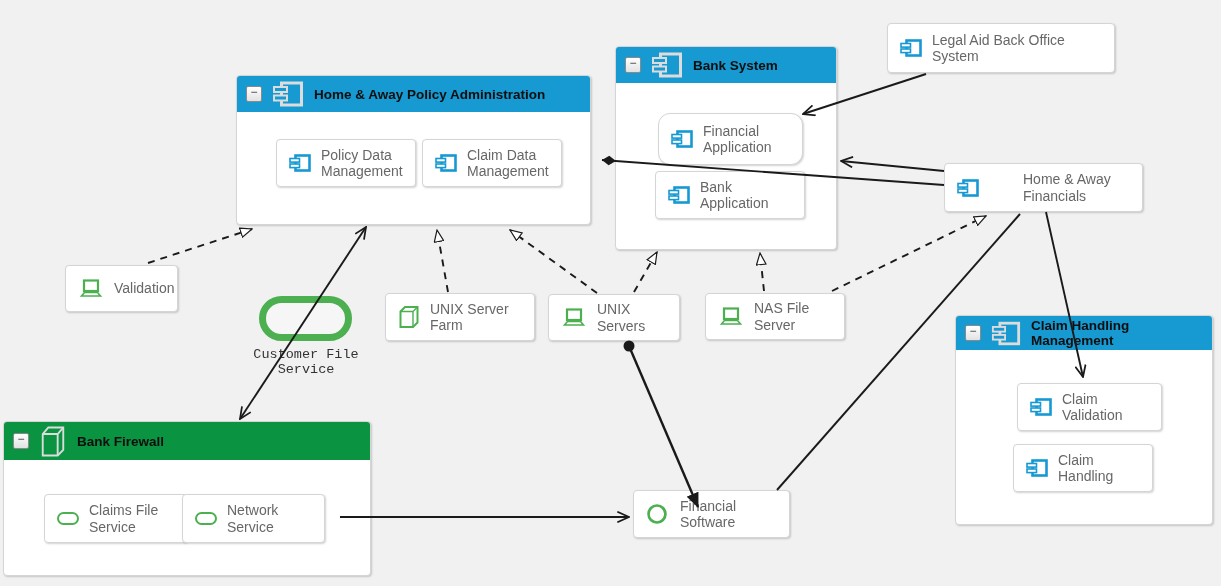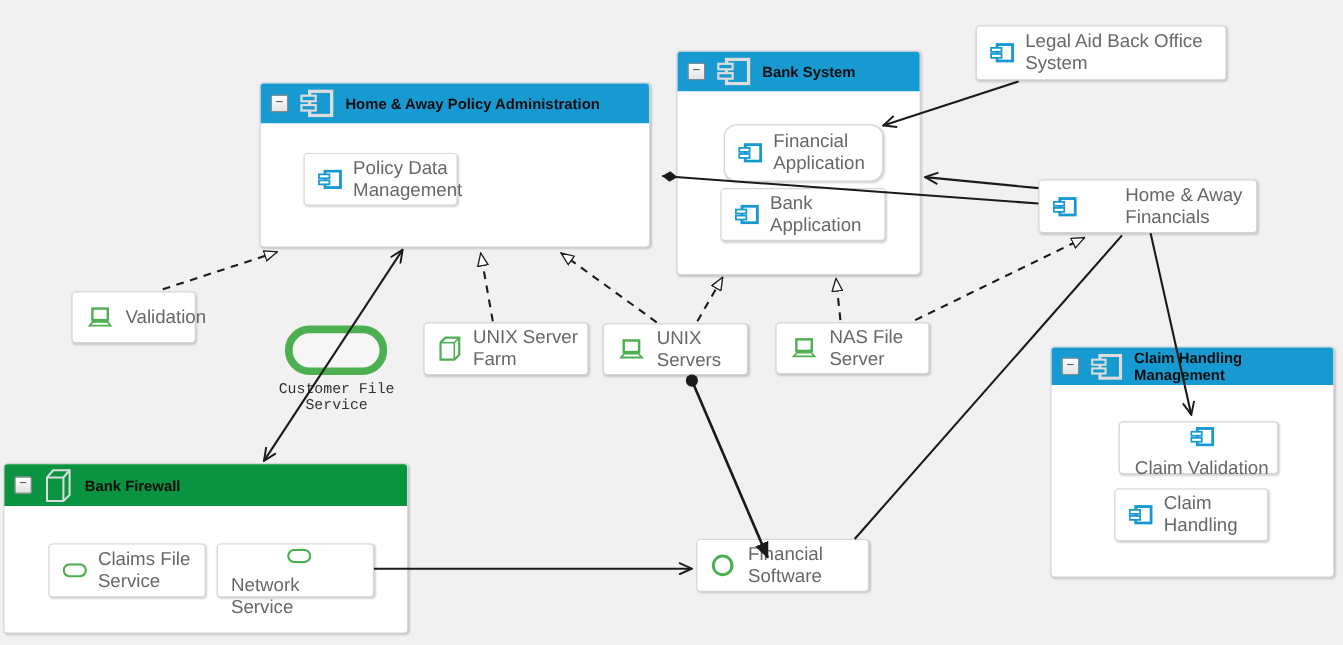--- a/index.html
+++ b/index.html
@@ -1,20 +1,20 @@
 <!DOCTYPE html>
 <html style="--header-blue: #1799d1; --header-green: #0a9442; --icon-blue: #1699d3; --icon-green: #4caf50; --edge: #1a1a1a;"><head>
 <meta charset="utf-8">
 <style>
   html,body{margin:0;padding:0;background:#f1f1f1;font-family:"Liberation Sans",sans-serif;}
   #canvas{position:relative;width:1221px;height:586px;background:#f1f1f1;overflow:hidden;}
 
   .node{position:absolute;background:#fff;border:1px solid #d5d5d5;border-radius:4px;
         box-shadow:1px 1px 2px rgba(0,0,0,.18);display:flex;align-items:center;gap:10px;
-        padding:4px 6px 4px 12px;box-sizing:border-box;color:#676767;font-size:17px;line-height:1.15;}
+        padding:4px 6px 4px 12px;box-sizing:border-box;color:#676767;font-size:14px;line-height:1.15;}
   .node .nlabel{flex:1;}
 
   .container{position:absolute;background:#fff;border:1px solid #d5d5d5;border-radius:4px;
         box-shadow:1px 1px 2px rgba(0,0,0,.18);box-sizing:border-box;}
   .chead{display:flex;align-items:center;gap:10px;padding:0 9px;height:36px;border-radius:3px 3px 0 0;}
   .chead.blue{background:var(--header-blue,#1799d1);}
   .chead.green{background:var(--header-green,#0a9442);height:38px;}
   .ctitle{font-weight:bold;color:#0e0e0e;font-size:13.5px;}
   .collapse{width:14px;height:14px;background:linear-gradient(#fff,#e2e2e2);border:1px solid #8a8a8a;
         color:#444;font-size:12px;line-height:11px;text-align:center;border-radius:2px;flex:0 0 auto;cursor:pointer;}
@@ -54,20 +54,30 @@
     <div class="node" style="left:39px;top:63px;width:140px;height:48px;">
       <span class="icon">
         <svg width="22" height="18" viewBox="0 0 22 18">
           <rect x="6.5" y="1.5" width="14" height="15" class="s-blue" stroke-width="2.6"></rect>
           <rect x="1" y="4.5" width="9.5" height="3.6" class="s-blue f-white" stroke-width="1.6"></rect>
           <rect x="1" y="10" width="9.5" height="3.6" class="s-blue f-white" stroke-width="1.6"></rect>
         </svg>
       </span>
       <span class="nlabel">Policy Data Management</span>
     </div>
+    <div class="node" style="left:185px;top:63px;width:140px;height:48px;">
+      <span class="icon">
+        <svg width="22" height="18" viewBox="0 0 22 18">
+          <rect x="6.5" y="1.5" width="14" height="15" class="s-blue" stroke-width="2.6"></rect>
+          <rect x="1" y="4.5" width="9.5" height="3.6" class="s-blue f-white" stroke-width="1.6"></rect>
+          <rect x="1" y="10" width="9.5" height="3.6" class="s-blue f-white" stroke-width="1.6"></rect>
+        </svg>
+      </span>
+      <span class="nlabel">Claim Data Management</span>
+    </div>
   </div>
 
   <div class="container" style="left:615px;top:46px;width:222px;height:204px;">
     <div class="chead blue">
       <span class="collapse">−</span>
       <span class="icon">
         <svg width="32" height="26" viewBox="0 0 32 26">
           <rect x="9.5" y="2" width="20" height="22" class="s-light" stroke-width="3"></rect>
           <rect x="2" y="6" width="13" height="5" class="s-light f-blue" stroke-width="2"></rect>
           <rect x="2" y="14.5" width="13" height="5" class="s-light f-blue" stroke-width="2"></rect>
@@ -102,21 +112,21 @@
       <span class="collapse">−</span>
       <span class="icon">
         <svg width="30" height="25" viewBox="0 0 32 26">
           <rect x="9.5" y="2" width="20" height="22" class="s-light" stroke-width="3"></rect>
           <rect x="2" y="6" width="13" height="5" class="s-light f-blue" stroke-width="2"></rect>
           <rect x="2" y="14.5" width="13" height="5" class="s-light f-blue" stroke-width="2"></rect>
         </svg>
       </span>
       <span class="ctitle">Claim Handling Management</span>
     </div>
-    <div class="node" style="left:61px;top:67px;width:145px;height:48px;flex-direction:column;">
+    <div class="node" style="left:61px;top:67px;width:145px;height:48px;">
       <span class="icon">
         <svg width="22" height="18" viewBox="0 0 22 18">
           <rect x="6.5" y="1.5" width="14" height="15" class="s-blue" stroke-width="2.6"></rect>
           <rect x="1" y="4.5" width="9.5" height="3.6" class="s-blue f-white" stroke-width="1.6"></rect>
           <rect x="1" y="10" width="9.5" height="3.6" class="s-blue f-white" stroke-width="1.6"></rect>
         </svg>
       </span>
       <span class="nlabel">Claim Validation</span>
     </div>
     <div class="node" style="left:57px;top:128px;width:140px;height:48px;">
@@ -143,21 +153,21 @@
       <span class="ctitle">Bank Firewall</span>
     </div>
     <div class="node" style="left:40px;top:72px;width:143px;height:49px;">
       <span class="icon">
         <svg width="22" height="13" viewBox="0 0 22 13">
           <rect x="1" y="1" width="20" height="11" rx="5.5" class="s-green" stroke-width="2"></rect>
         </svg>
       </span>
       <span class="nlabel">Claims File Service</span>
     </div>
-    <div class="node" style="left:193px;top:72px;width:143px;height:49px;flex-direction:column;">
+    <div class="node" style="left:178px;top:72px;width:143px;height:49px;">
       <span class="icon">
         <svg width="22" height="13" viewBox="0 0 22 13">
           <rect x="1" y="1" width="20" height="11" rx="5.5" class="s-green" stroke-width="2"></rect>
         </svg>
       </span>
       <span class="nlabel">Network Service</span>
     </div>
   </div>
 
   <div class="node" style="left:887px;top:23px;width:228px;height:50px;">

